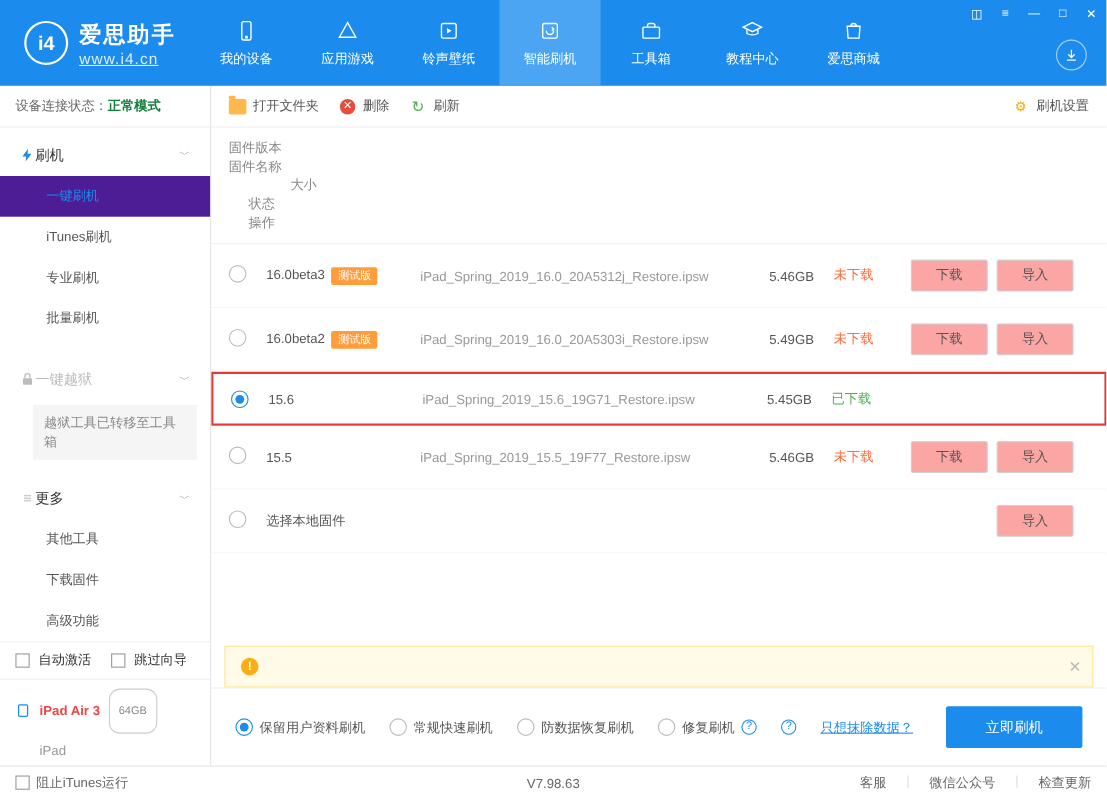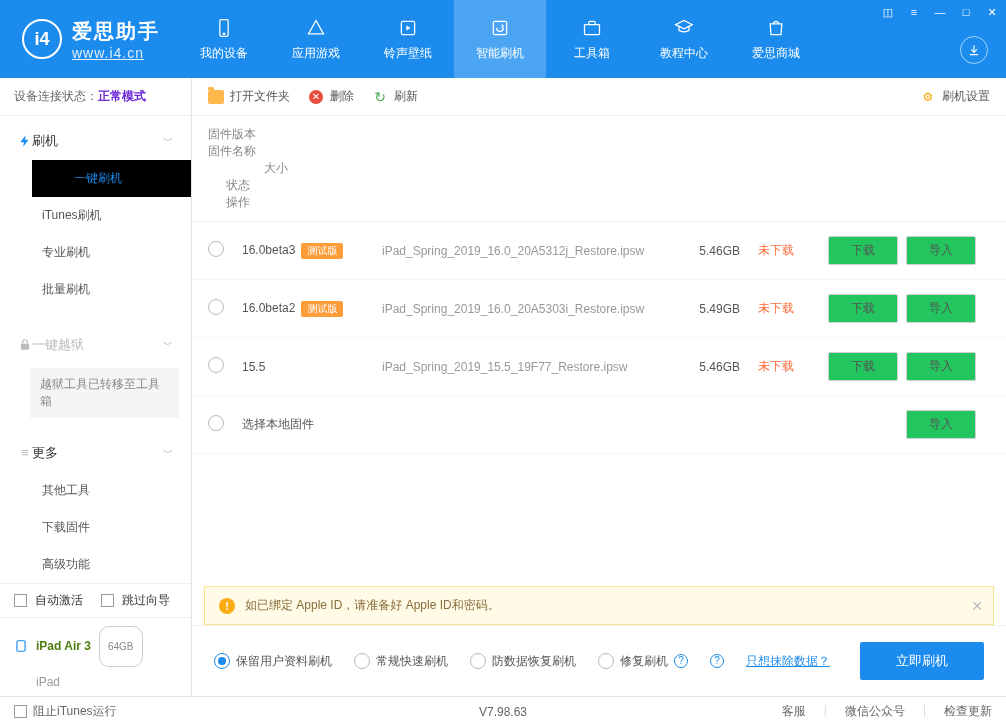--- a/index.html
+++ b/index.html
@@ -17,35 +17,35 @@
 .nav-icon { width: 22px; height: 22px; display: flex; align-items: center; justify-content: center; }
 .nav-icon svg { stroke: #fff; fill: none; stroke-width: 1.5; }
 .win-controls { position: absolute; top: 4px; right: 6px; display: flex; gap: 10px; }
 .win-btn { width: 16px; height: 16px; display: flex; align-items: center; justify-content: center; cursor: pointer; font-size: 11px; }
 .download-circle { position: absolute; right: 18px; top: 36px; width: 28px; height: 28px; border: 1.5px solid rgba(255,255,255,.6); border-radius: 50%; display: flex; align-items: center; justify-content: center; cursor: pointer; }
 
 
 .body { display: flex; height: 618px; }
 .sidebar { width: 192px; border-right: 1px solid #e5e5e5; display: flex; flex-direction: column; }
 .conn-status { padding: 10px 14px; font-size: 12px; border-bottom: 1px solid #eee; color: #666; }
-.conn-status b { color: #6d28d9; }
+.conn-status b { color: #15803d; }
 .side-group { padding: 6px 0; }
 .side-header { display: flex; align-items: center; gap: 0; padding: 10px 18px; color: #333; font-size: 13px; cursor: pointer; }
 .side-header .chev { margin-left: auto; color: #999; font-size: 10px; }
 .side-icon { width: 14px; height: 14px; display: flex; align-items: center; justify-content: center; color: #1b8bed; }
 .side-icon.gray { color: #bbb; }
 .side-item { padding: 10px 18px 10px 42px; color: #555; cursor: pointer; font-size: 12px; }
-.side-item.active { background: #000000; color: #1b8bed; margin-left: 32px; }
+.side-item.active { background: #4c1d95; color: #1b8bed; }
 .side-note { margin: 4px 12px 4px 30px; padding: 8px 10px; background: #f5f5f5; color: #888; line-height: 1.4; }
 .side-divider { height: 1px; background: #eee; margin: 6px 14px; }
 .sidebar-bottom { margin-top: auto; border-top: 1px solid #eee; }
 .sb-row { display: flex; align-items: center; gap: 8px; padding: 8px 14px; }
 .cb { width: 13px; height: 13px; border: 1px solid #999; display: inline-block; }
 .device-row { display: flex; align-items: center; gap: 8px; padding: 8px 14px; border-top: 1px solid #eee; }
-.device-name { color: #4d7c0f; font-weight: bold; }
+.device-name { color: #ef4444; font-weight: bold; }
 .pill { border: 1px solid #ccc; border-radius: 10px; padding: 14px 8px; font-size: 10px; color: #888; }
 .device-sub { padding: 0 14px 8px 36px; color: #999; }
 
 
 .main { flex: 1; display: flex; flex-direction: column; }
 .toolbar { display: flex; align-items: center; gap: 18px; padding: 10px 16px; border-bottom: 1px solid #eee; }
 .tb-btn { display: flex; align-items: center; gap: 6px; color: #555; cursor: pointer; font-size: 12px; }
 .tb-btn .ico { width: 16px; height: 16px; display: flex; align-items: center; justify-content: center; }
 .tb-folder { width: 16px; height: 14px; background: #ffb84d; border-radius: 2px; position: relative; }
 .tb-folder::before { content: ''; position: absolute; top: -3px; left: 0; width: 6px; height: 3px; background: #ffb84d; border-radius: 1px 1px 0 0; }
@@ -67,21 +67,21 @@
 .row.highlight { border: 2px solid #e53935; }
 .radio { width: 16px; height: 16px; border: 1.5px solid #bbb; border-radius: 50%; display: inline-flex; align-items: center; justify-content: center; }
 .radio.checked { border-color: #1b8bed; }
 .radio.checked::after { content: ''; width: 8px; height: 8px; background: #1b8bed; border-radius: 50%; }
 .ver { color: #555; }
 .badge { display: inline-block; background: #ff9d3b; color: #fff; font-size: 10px; padding: 1px 6px; border-radius: 2px; margin-left: 6px; }
 .fname { color: #999; }
 .size { color: #555; }
 .status-nd { color: #ff6b3b; }
 .status-dl { color: #4caf50; }
-.op-btn { border: 1px solid #d0d0d0; background: #22c55e; padding: 5px 22px; border-radius: 2px; cursor: pointer; font-size: 12px; color: #555; margin-right: 8px; }
+.op-btn { border: 1px solid #d0d0d0; background: #fca5a5; padding: 5px 22px; border-radius: 2px; cursor: pointer; font-size: 12px; color: #555; margin-right: 8px; }
 
 .warning { background: #fffbe6; border: 1px solid #ffe58f; margin: 8px 12px 0; padding: 10px 14px; display: flex; align-items: center; gap: 10px; color: #8a6d3b; position: relative; }
 .warn-ico { width: 16px; height: 16px; border-radius: 50%; background: #faad14; color: #fff; text-align: center; line-height: 16px; font-size: 11px; font-weight: bold; }
 .warning .close { position: absolute; right: 10px; color: #bbb; cursor: pointer; font-size: 14px; }
 
 .option-row { display: flex; align-items: center; gap: 22px; padding: 16px 22px; border-top: 1px solid #eee; }
 .opt { display: flex; align-items: center; gap: 6px; color: #555; font-size: 12px; cursor: pointer; }
 .help { width: 14px; height: 14px; border: 1px solid #1b8bed; border-radius: 50%; color: #1b8bed; text-align: center; line-height: 12px; font-size: 10px; }
 .link { color: #1b8bed; text-decoration: underline; cursor: pointer; }
 .flash-btn { margin-left: auto; background: #1b8bed; color: #fff; border: none; padding: 10px 36px; border-radius: 2px; cursor: pointer; font-size: 13px; }
@@ -291,41 +291,48 @@
           <div class="col-op"><button class="op-btn">下载</button><button class="op-btn">导入</button></div>
         </div>
         <div class="row">
           <div class="col-sel"><span class="radio"></span></div>
           <div class="col-ver ver">16.0beta2<span class="badge">测试版</span></div>
           <div class="col-name fname">iPad_Spring_2019_16.0_20A5303i_Restore.ipsw</div>
           <div class="col-size size">5.49GB</div>
           <div class="col-status status-nd">未下载</div>
           <div class="col-op"><button class="op-btn">下载</button><button class="op-btn">导入</button></div>
         </div>
+        <div class="row highlight">
+          <div class="col-sel"><span class="radio checked"></span></div>
+          <div class="col-ver ver">15.6</div>
+          <div class="col-name fname">iPad_Spring_2019_15.6_19G71_Restore.ipsw</div>
+          <div class="col-size size">5.45GB</div>
+          <div class="col-status status-dl">已下载</div>
+          <div class="col-op"></div>
+        </div>
         <div class="row">
           <div class="col-sel"><span class="radio"></span></div>
           <div class="col-ver ver">15.5</div>
           <div class="col-name fname">iPad_Spring_2019_15.5_19F77_Restore.ipsw</div>
           <div class="col-size size">5.46GB</div>
           <div class="col-status status-nd">未下载</div>
           <div class="col-op"><button class="op-btn">下载</button><button class="op-btn">导入</button></div>
         </div>
         <div class="row">
           <div class="col-sel"><span class="radio"></span></div>
           <div class="col-ver ver">选择本地固件</div>
           <div class="col-name"></div>
           <div class="col-size"></div>
           <div class="col-status"></div>
           <div class="col-op"><button class="op-btn" style="margin-left:78px">导入</button></div>
         </div>
       </div>
 
     <div class="warning">
       <span class="warn-ico">!</span>
-      <span>如已绑定 Apple ID，请准备好 Apple ID和密码。</span>
       <span class="close">✕</span>
     </div>
 
     <div class="option-row">
       <div class="opt">
           <span class="radio checked"></span>
           <span>保留用户资料刷机</span>
         </div>
       <div class="opt">
           <span class="radio"></span>

